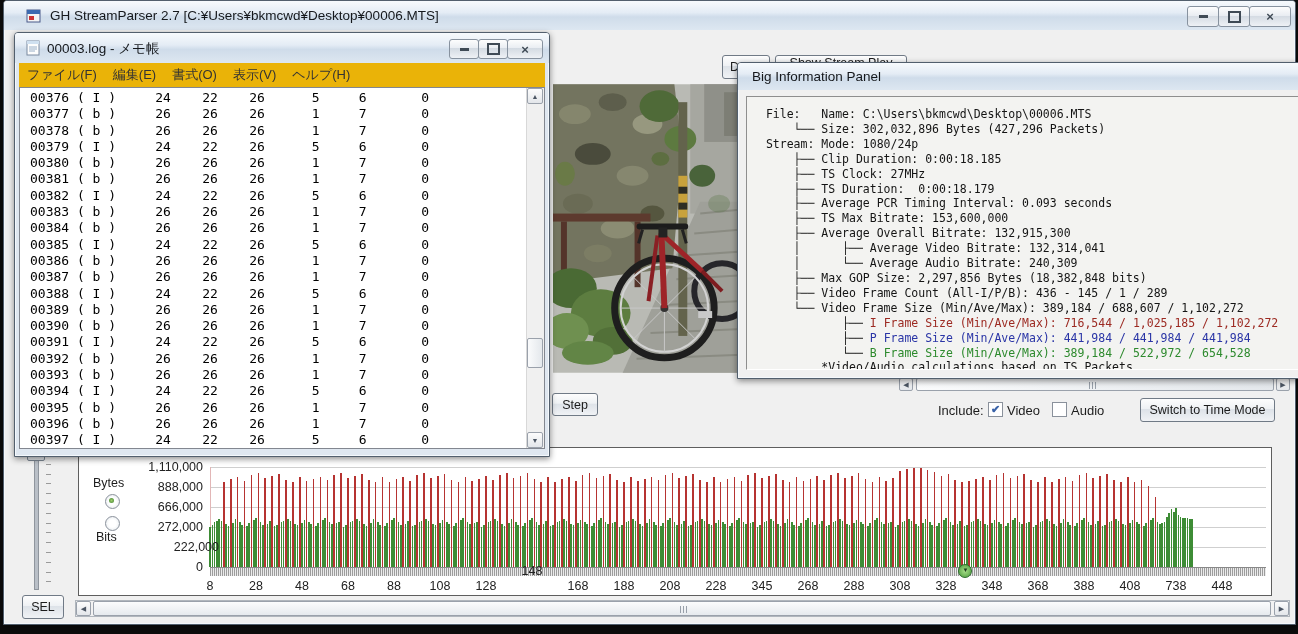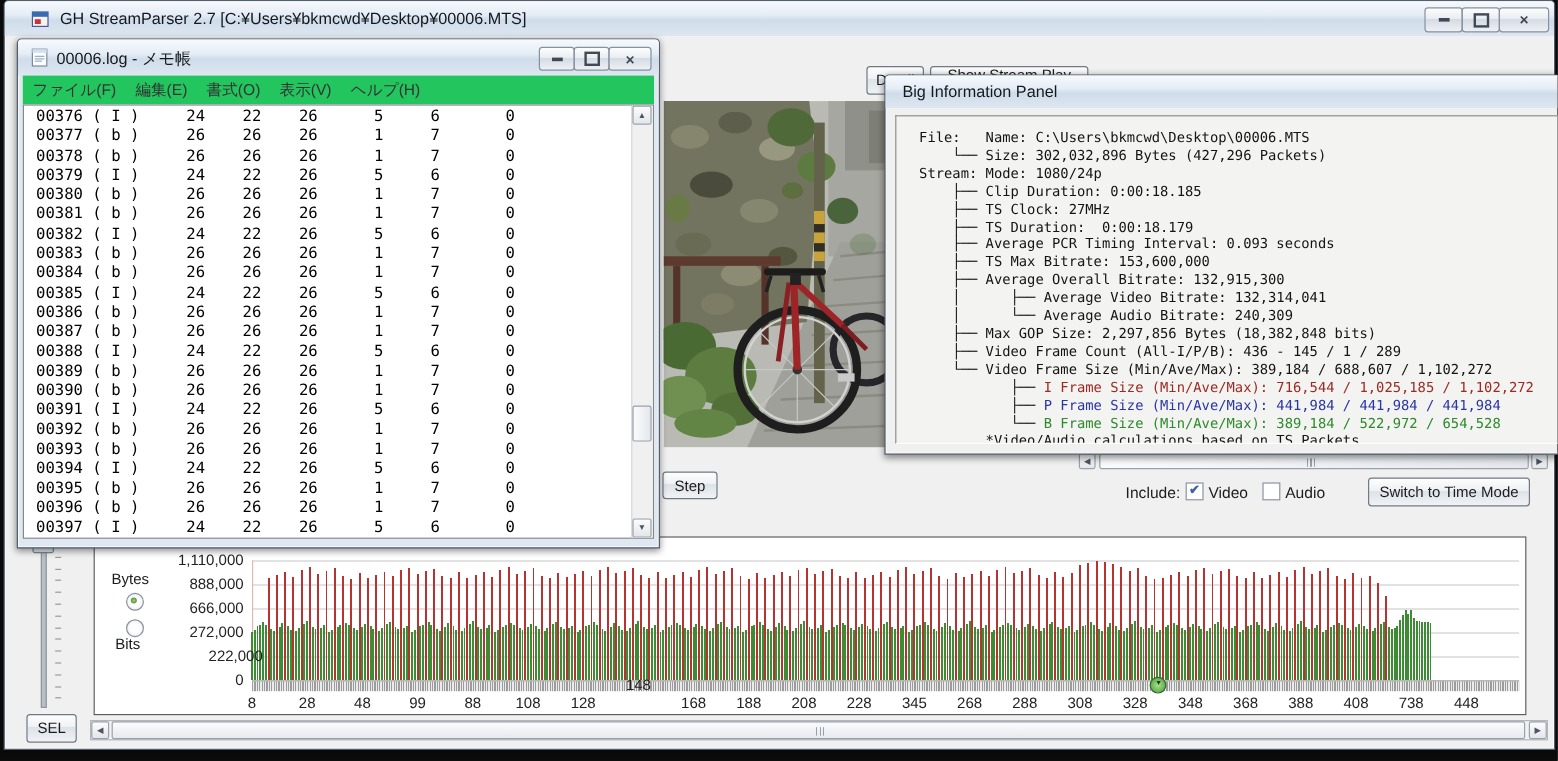--- a/index.html
+++ b/index.html
@@ -17,21 +17,21 @@
           background:linear-gradient(#fdfdfd,#e9edf2 45%,#d3dae2 46%,#eef1f5);
           display:flex;align-items:center;justify-content:center;}
   .winbtn .bar{width:9px;height:3px;background:#3f4a55;}
   .winbtn .box{width:9px;height:8px;border:2px solid #3f4a55;}
   .winbtn .x{font-size:13px;font-weight:bold;color:#3f4a55;line-height:1;}
   
   .w7btn{position:absolute;border:1px solid #707a86;border-radius:3px;
          background:linear-gradient(#fdfdfd,#eef1f4 45%,#dde2e8 46%,#f0f2f5);
          font-size:12.5px;color:#1c1c1c;display:flex;align-items:center;justify-content:center;}
   
-  #np-menu{position:absolute;left:4px;top:30px;right:4px;height:24px;background:#22c55e;
+  #np-menu{position:absolute;left:4px;top:30px;right:4px;height:24px;background:#eab308;
            border-bottom:1px solid #e2e2e2;font-size:13px;color:#333;display:flex;align-items:center;}
   #np-menu span{padding:0 8px;}
   #np-text{position:absolute;left:4px;top:54px;width:526px;height:362px;background:#fff;
            border:1px solid #828790;box-sizing:border-box;overflow:hidden;}
   #np-pre{margin:0;padding:2px 0 0 10px;font-family:"DejaVu Sans Mono",monospace;
           font-size:13px;line-height:16.3px;color:#000;}
   .sbar{position:absolute;background:#f0f0f0;border-left:1px solid #d8d8d8;}
   .sarrow{position:absolute;left:0;width:16px;height:16px;background:linear-gradient(#fcfcfc,#e3e6ea);
           border:1px solid #9aa1ab;border-radius:2px;box-sizing:border-box;
           display:flex;align-items:center;justify-content:center;font-size:7px;color:#4b5563;}
@@ -655,21 +655,21 @@
         <div class="ylab" style="left: 22px; top: 92px;">222,000</div>
         <div class="ylab" style="left: 6px; top: 72px;">272,000</div>
         <div class="ylab" style="left: 6px; top: 52px;">666,000</div>
         <div class="ylab" style="left: 6px; top: 32px;">888,000</div>
         <div class="ylab" style="left: 6px; top: 12px;">1,110,000</div>
       </div>
     <div id="chart-xlabels">
         <div class="xlab" style="left: 109px; top: 131px;">8</div>
         <div class="xlab" style="left: 155px; top: 131px;">28</div>
         <div class="xlab" style="left: 201px; top: 131px;">48</div>
-        <div class="xlab" style="left: 247px; top: 131px;">99</div>
+        <div class="xlab" style="left: 247px; top: 131px;">68</div>
         <div class="xlab" style="left: 293px; top: 131px;">88</div>
         <div class="xlab" style="left: 339px; top: 131px;">108</div>
         <div class="xlab" style="left: 385px; top: 131px;">128</div>
         <div class="xlab" style="left: 431px; top: 116px;">148</div>
         <div class="xlab" style="left: 477px; top: 131px;">168</div>
         <div class="xlab" style="left: 523px; top: 131px;">188</div>
         <div class="xlab" style="left: 569px; top: 131px;">208</div>
         <div class="xlab" style="left: 615px; top: 131px;">228</div>
         <div class="xlab" style="left: 661px; top: 131px;">345</div>
         <div class="xlab" style="left: 707px; top: 131px;">268</div>
@@ -700,21 +700,21 @@
       </div>
   </div>
 
   <div class="winframe" style="left:14px;top:32px;width:534px;height:423px;z-index:6;">
     <div class="titlebar" style="height:30px;">
       <svg class="abs" style="left:10px;top:7px;" width="16" height="16" viewBox="0 0 16 16">
         <rect x="2" y="1" width="12" height="14" fill="#fdfdfd" stroke="#7a8aa0"></rect>
         <rect x="2" y="1" width="12" height="3" fill="#cfe0f0"></rect>
         <path d="M4,7 h8 M4,9 h8 M4,11 h6" stroke="#9ab0c8" stroke-width="1"></path>
       </svg>
-      <div class="titletext" style="left:32px;">00006.log - メモ帳</div>
+      <div class="titletext" style="left:32px;">00003.log - メモ帳</div>
       <div class="winbtn" style="left:434px;top:6px;width:28px;height:18px;">
           <span class="bar"></span>
         </div>
       <div class="winbtn" style="left:463px;top:6px;width:28px;height:18px;">
           <span class="box"></span>
         </div>
       <div class="winbtn" style="left:492px;top:6px;width:34px;height:18px;">
           <span class="x">×</span>
         </div>
     </div>

